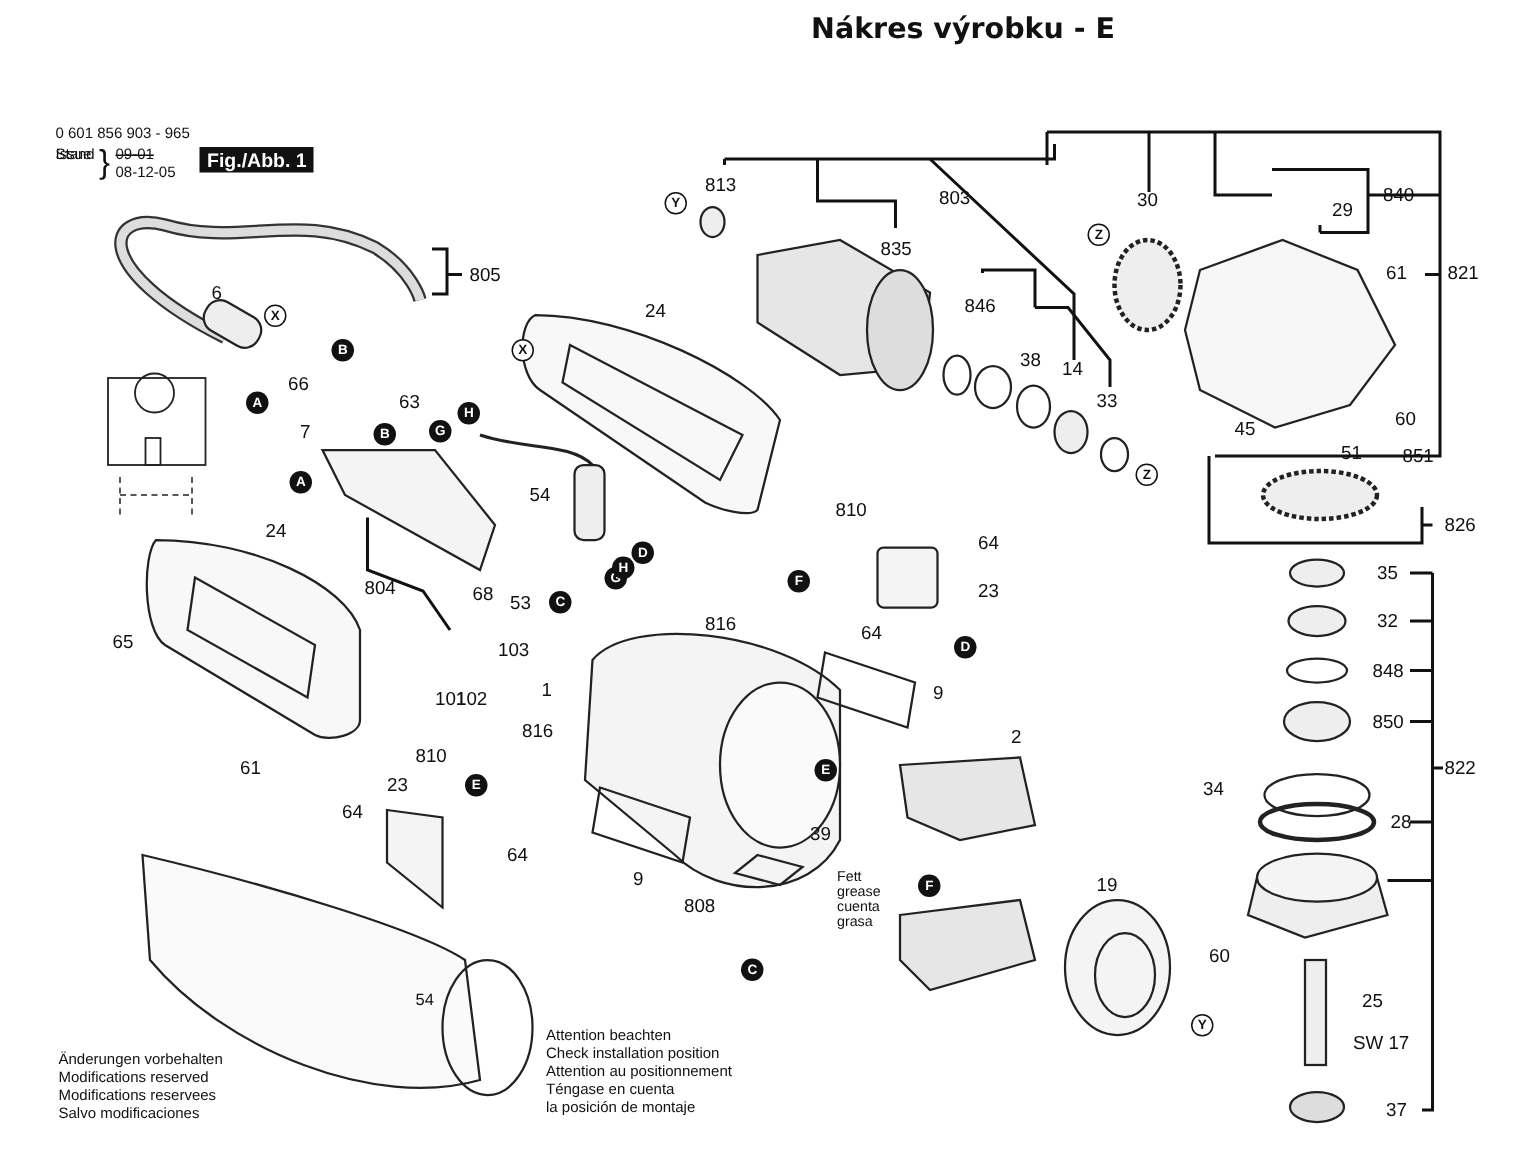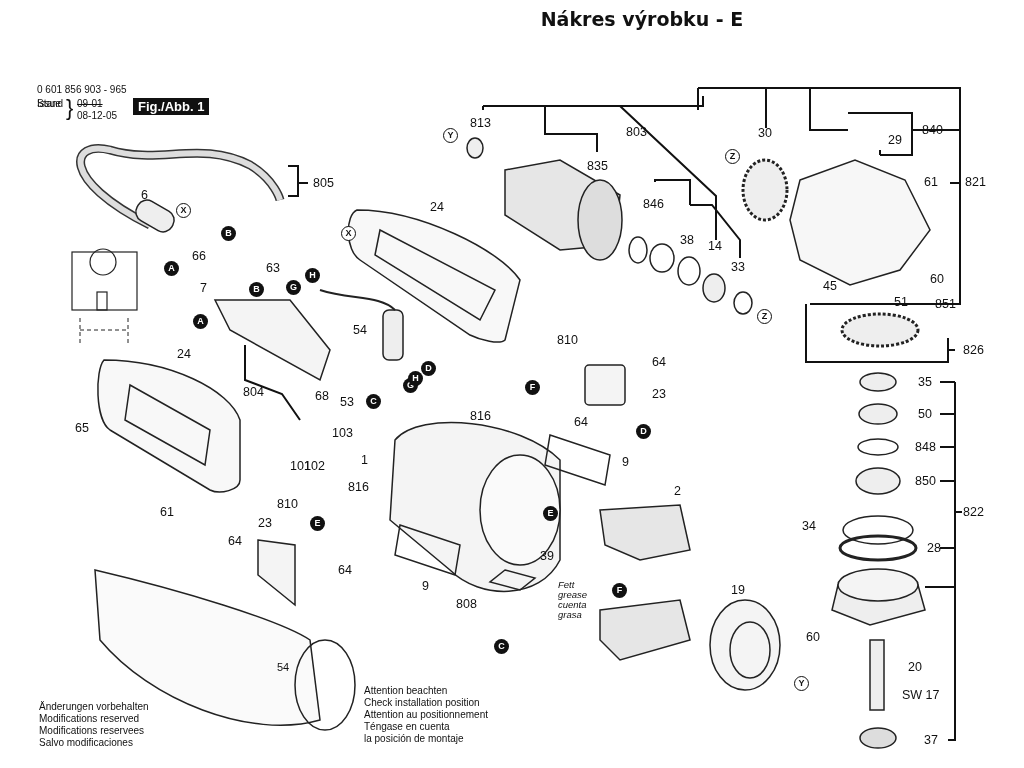--- a/index.html
+++ b/index.html
@@ -7,21 +7,21 @@
   #title{position:absolute;left:0;width:1024px;top:8px;text-align:center;font-family:"DejaVu Sans",sans-serif;font-weight:bold;font-size:19px;padding-left:260px;box-sizing:border-box;}
   .hdr{position:absolute;font-size:10px;line-height:12px;}
   #figbox{position:absolute;left:133px;top:98px;background:#111;color:#fff;font-weight:bold;font-size:13px;padding:1px 5px;}
   .strike{text-decoration:line-through;}
   .lbl{position:absolute;font-size:12.5px;font-weight:normal;line-height:13px;white-space:nowrap;}
   .circ{position:absolute;width:15px;height:15px;border-radius:50%;font-size:9px;font-weight:bold;line-height:15px;text-align:center;}
   .circ.dark{background:#111;color:#fff;}
   .circ.light{background:#fff;color:#111;border:1.3px solid #111;width:13px;height:13px;line-height:13px;}
   .notes{position:absolute;font-size:10px;line-height:12px;}
   svg#art{position:absolute;left:0;top:0;}
-  .small{position:absolute;font-size:9.5px;line-height:10px;font-style:italic;}
+  .small{position:absolute;font-size:9.5px;line-height:10px;}
 </style>
 </head>
 <body>
 
 <div id="title">Nákres výrobku - E</div>
 
 <div class="hdr" style="left:37px;top:84px;">0 601 856 903 - 965</div>
 <div class="hdr" style="left:37px;top:98px;">Stand</div>
 <div class="hdr" style="left:37px;top:98px;">Issue</div>
 <div class="hdr" style="left:66px;top:97px;font-size:22px;line-height:22px;">}</div>
@@ -146,28 +146,28 @@
 <div class="lbl" style="left:888px;top:134px;">29</div>
 <div class="lbl" style="left:922px;top:124px;">840</div>
 <div class="lbl" style="left:965px;top:176px;">821</div>
 <div class="lbl" style="left:924px;top:176px;">61</div>
 <div class="lbl" style="left:930px;top:273px;">60</div>
 <div class="lbl" style="left:894px;top:296px;">51</div>
 <div class="lbl" style="left:923px;top:298px;margin-left:12px;">851</div>
 <div class="lbl" style="left:823px;top:280px;">45</div>
 <div class="lbl" style="left:963px;top:344px;">826</div>
 <div class="lbl" style="left:918px;top:376px;">35</div>
-<div class="lbl" style="left:918px;top:408px;">50</div>
+<div class="lbl" style="left:918px;top:408px;">32</div>
 <div class="lbl" style="left:915px;top:441px;">848</div>
 <div class="lbl" style="left:915px;top:475px;">850</div>
 <div class="lbl" style="left:963px;top:506px;">822</div>
 <div class="lbl" style="left:802px;top:520px;">34</div>
 <div class="lbl" style="left:927px;top:542px;">28</div>
 <div class="lbl" style="left:806px;top:631px;">60</div>
-<div class="lbl" style="left:908px;top:661px;">20</div>
+<div class="lbl" style="left:908px;top:661px;">25</div>
 <div class="lbl" style="left:902px;top:689px;">SW 17</div>
 <div class="lbl" style="left:924px;top:734px;">37</div>
 <div class="lbl" style="left:313px;top:177px;">805</div>
 <div class="lbl" style="left:141px;top:189px;">6</div>
 <div class="lbl" style="left:192px;top:250px;">66</div>
 <div class="lbl" style="left:266px;top:262px;">63</div>
 <div class="lbl" style="left:200px;top:282px;">7</div>
 <div class="lbl" style="left:430px;top:201px;">24</div>
 <div class="lbl" style="left:353px;top:324px;">54</div>
 <div class="lbl" style="left:243px;top:386px;">804</div>

